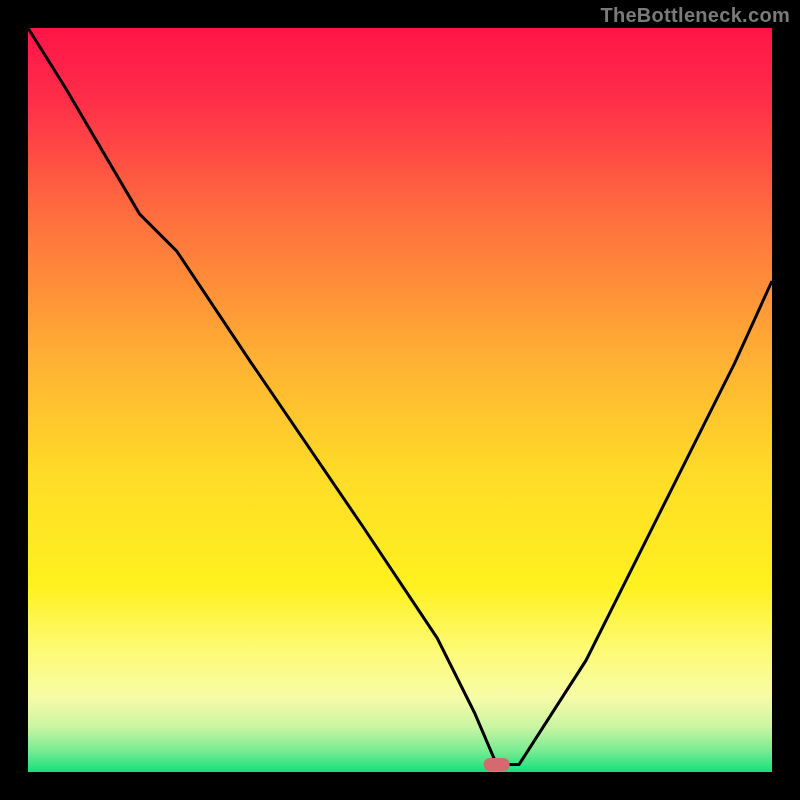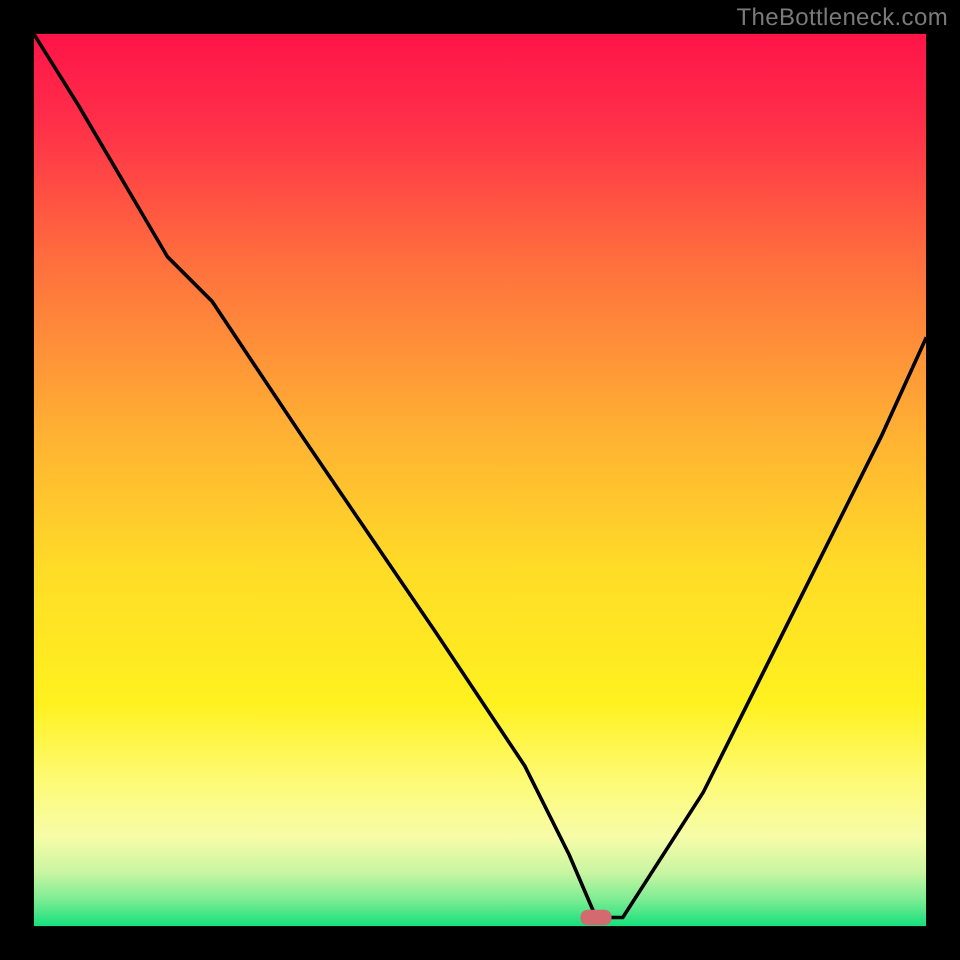--- a/index.html
+++ b/index.html
@@ -16,21 +16,21 @@
     width: 800px;
     height: 800px;
     background: #000;
   }
   .watermark {
     position: absolute;
     top: 4px;
     right: 10px;
     color: #7a7a7a;
     font-size: 20px;
-    font-weight: 400;
+    font-weight: 700;
     letter-spacing: 0.3px;
     z-index: 5;
   }
   .plot-area {
     position: absolute;
     left: 28px;
     top: 28px;
     width: 744px;
     height: 744px;
     overflow: hidden;

